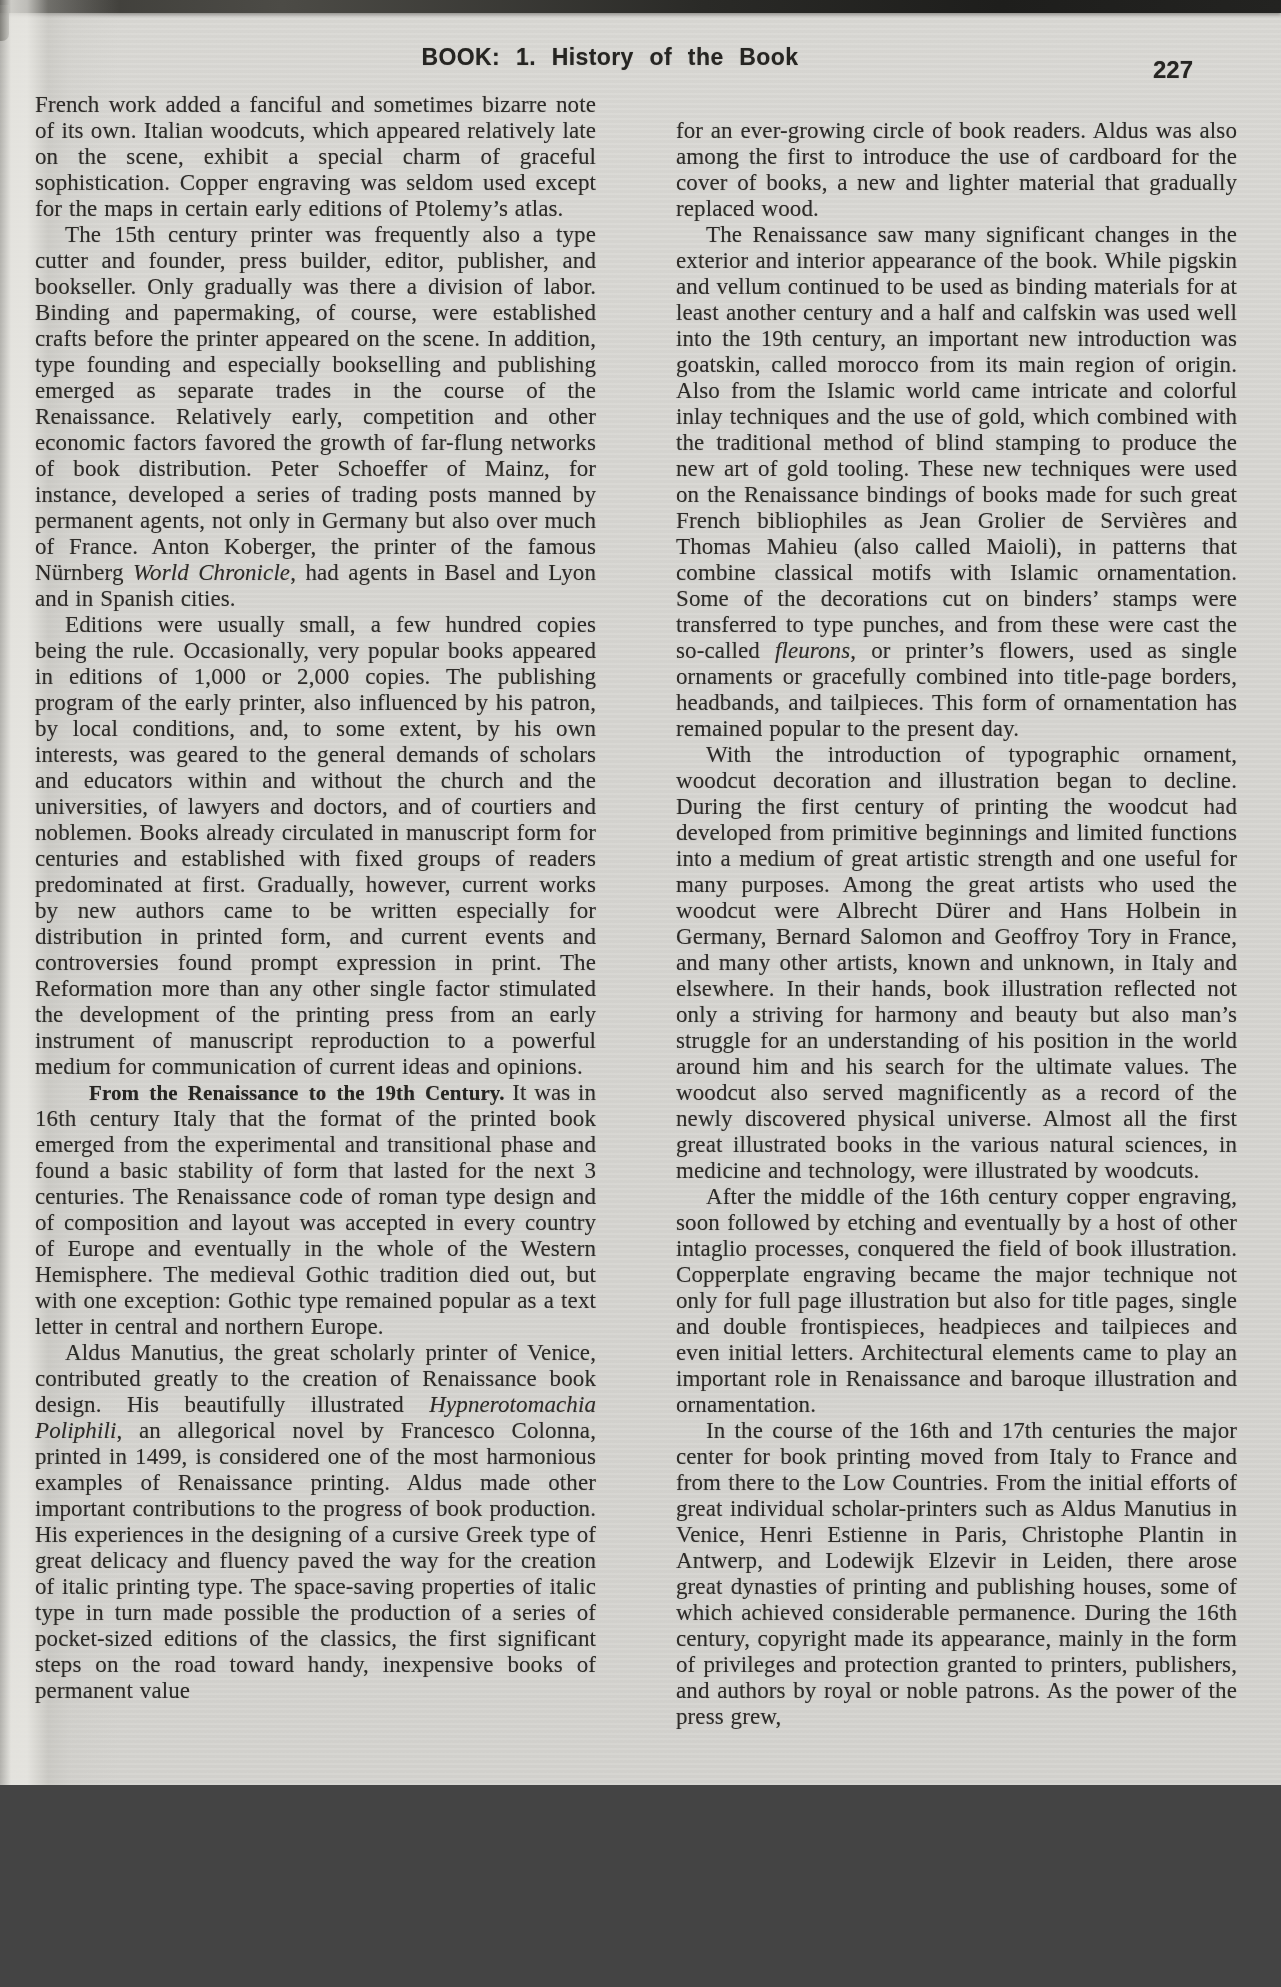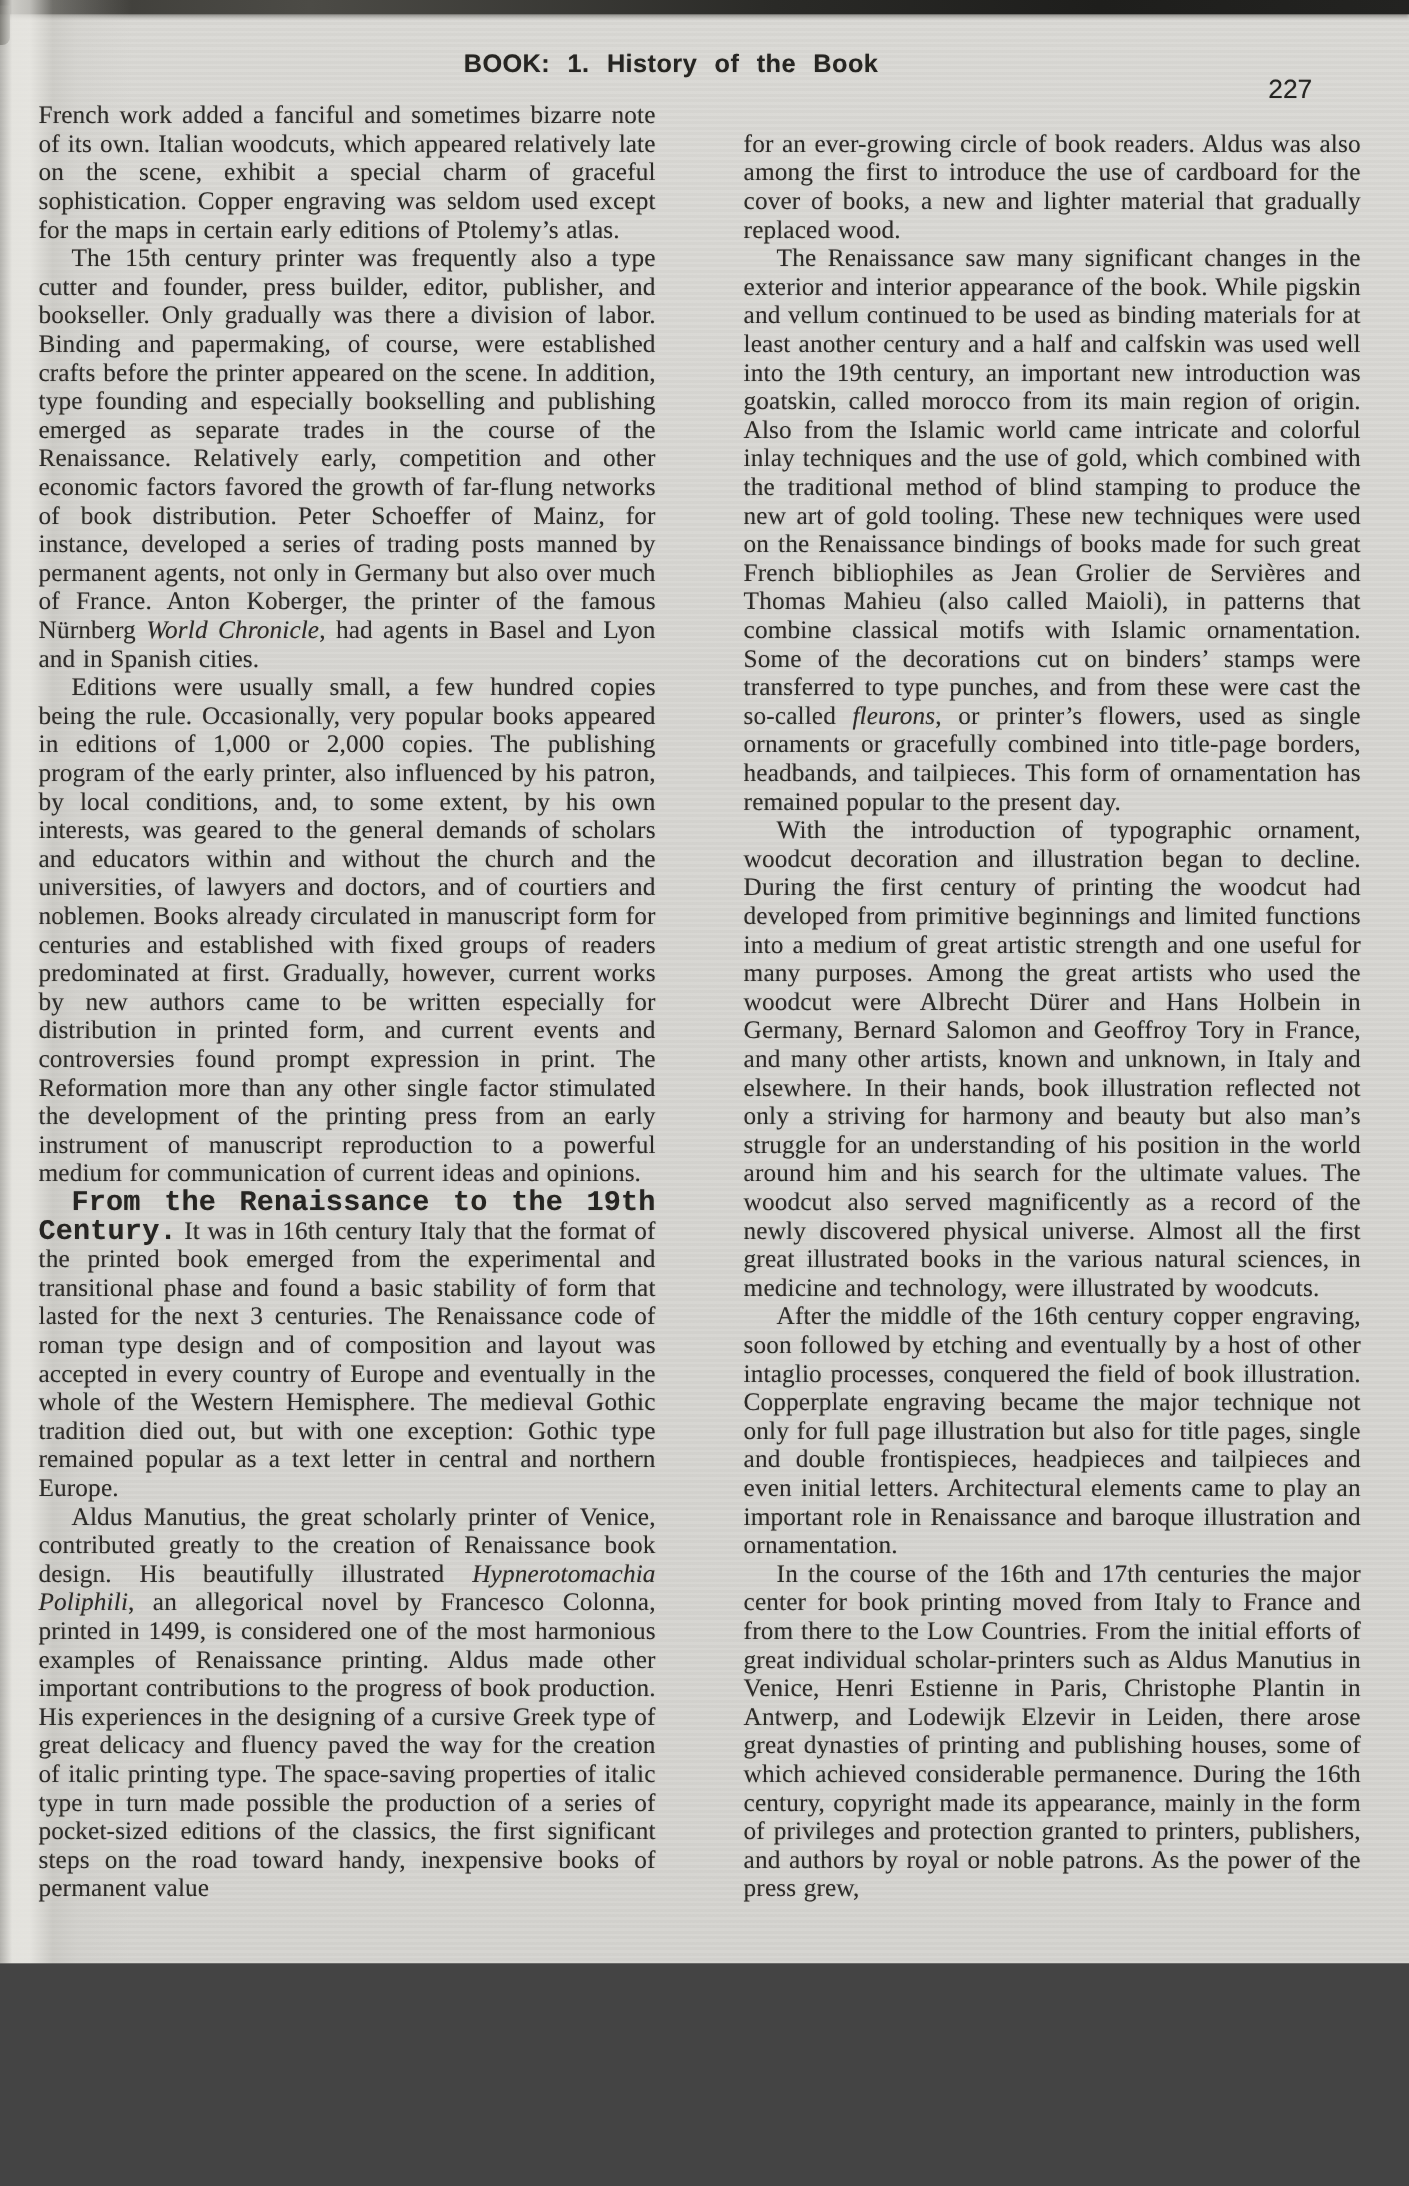--- a/index.html
+++ b/index.html
@@ -37,46 +37,47 @@
   header { position: relative; }
   .running-head {
     position: absolute; left: 35px; width: 1150px; top: 44px;
     text-align: center;
     font-family: "Liberation Sans", sans-serif;
     font-weight: bold; font-size: 23px; color: #262522;
     word-spacing: 9px; letter-spacing: 0.4px;
     text-shadow: 0 0 1px rgba(38,37,34,0.4);
   }
   .page-number {
-    position: absolute; right: 88px; top: 68px;
+    position: absolute; right: 88px; top: 56px;
     font-family: "Liberation Sans", sans-serif;
-    font-weight: normal; font-size: 24px; color: #262522;
+    font-weight: bold; font-size: 24px; color: #262522;
     text-shadow: 0 0 1px rgba(38,37,34,0.4);
   }
   .columns {
     position: absolute; left: 35px; right: 94px; top: 92px; bottom: 0;
     display: flex; gap: 32px;
   }
   .col {
     width: 561px; flex: 0 0 561px;
     font-size: 23px; line-height: 26px;
     text-align: justify;
     word-spacing: 1px; letter-spacing: 0.1px;
     hyphens: auto; -webkit-hyphens: auto;
     text-shadow: 0 0 1px rgba(45,43,40,0.35);
   }
   .col-right { margin-top: 26px; margin-left: 48px; }
   .para { margin: 0; }
   .para.indent { text-indent: 30px; }
   .run-italic { font-style: italic; }
   .run-bold {
-    font-family: Liberation Mono, monospace;
+    font-family: Liberation Serif, serif;
     font-weight: bold; font-style: normal;
-    font-size: 26px; word-spacing: 4px;
+    font-size: 21px; word-spacing: 4px;
     color: #262522;
+    margin-left: 24px;
   }
 </style>
 </head>
 <body>
 
 <div class="scan">
   <div class="top-edge"></div>
   <div class="corner-blob"></div>
   <div class="left-gutter"></div>
 

